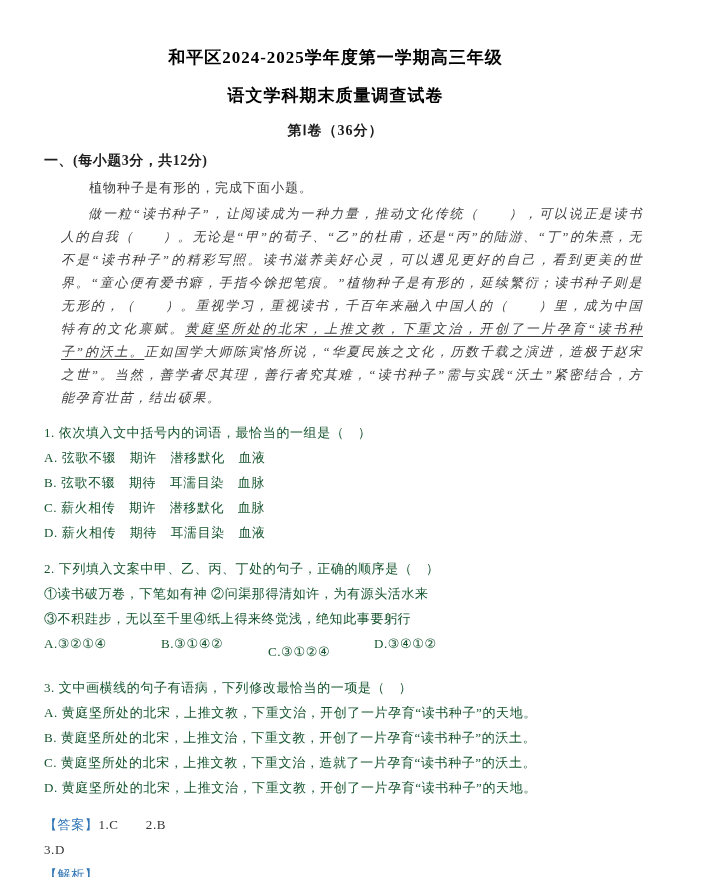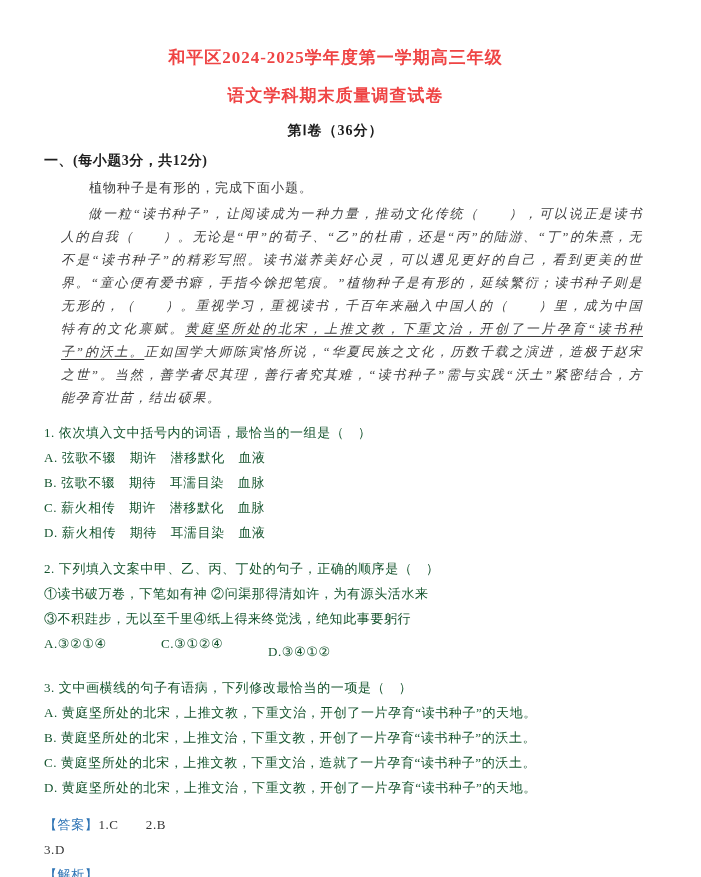--- a/index.html
+++ b/index.html
@@ -5,21 +5,21 @@
   html,body { margin:0; padding:0; background:#ffffff; }
   body {
     width:701px; height:877px; overflow:hidden;
     font-family:"Liberation Serif", serif;
     color:#333333;
     -webkit-font-smoothing:antialiased;
   }
   .page { padding:46px 56px 0 44px; }
 
   .t1, .t2 {
-    text-align:center; font-weight:bold; color:#ef4444;
+    text-align:center; font-weight:bold; color:#000000;
     font-size:17px; letter-spacing:1px; margin:0 18px 15px 0;
   }
   .vol {
     text-align:center; font-weight:bold; color:#1c1c1c;
     font-size:14px; margin:0 18px 12px 0; letter-spacing:1px;
   }
   .heading { font-size:14px; font-weight:bold; color:#1f1f1f; margin:2px 0 9px; letter-spacing:0.5px; }
   .intro   { font-size:13px; color:#3a3a3a; margin:0 0 5px 45px; letter-spacing:1px; }
 
   .passage {
@@ -62,20 +62,21 @@
     <div>C. 薪火相传　期许　潜移默化　血脉</div>
     <div>D. 薪火相传　期待　耳濡目染　血液</div>
   </div>
 
   <div class="qblock">
     <div class="stem">2. 下列填入文案中甲、乙、丙、丁处的句子，正确的顺序是（　）</div>
     <div>①读书破万卷，下笔如有神 ②问渠那得清如许，为有源头活水来</div>
     <div>③不积跬步，无以至千里④纸上得来终觉浅，绝知此事要躬行</div>
     <div class="q2-options">
       <span>A.③②①④</span>
+      <span>B.③①④②</span>
       <span>C.③①②④</span>
       <span>D.③④①②</span>
     </div>
   </div>
 
   <div class="qblock">
     <div class="stem">3. 文中画横线的句子有语病，下列修改最恰当的一项是（　）</div>
     <div>A. 黄庭坚所处的北宋，上推文教，下重文治，开创了一片孕育“读书种子”的天地。</div>
     <div>B. 黄庭坚所处的北宋，上推文治，下重文教，开创了一片孕育“读书种子”的沃土。</div>
     <div>C. 黄庭坚所处的北宋，上推文教，下重文治，造就了一片孕育“读书种子”的沃土。</div>

